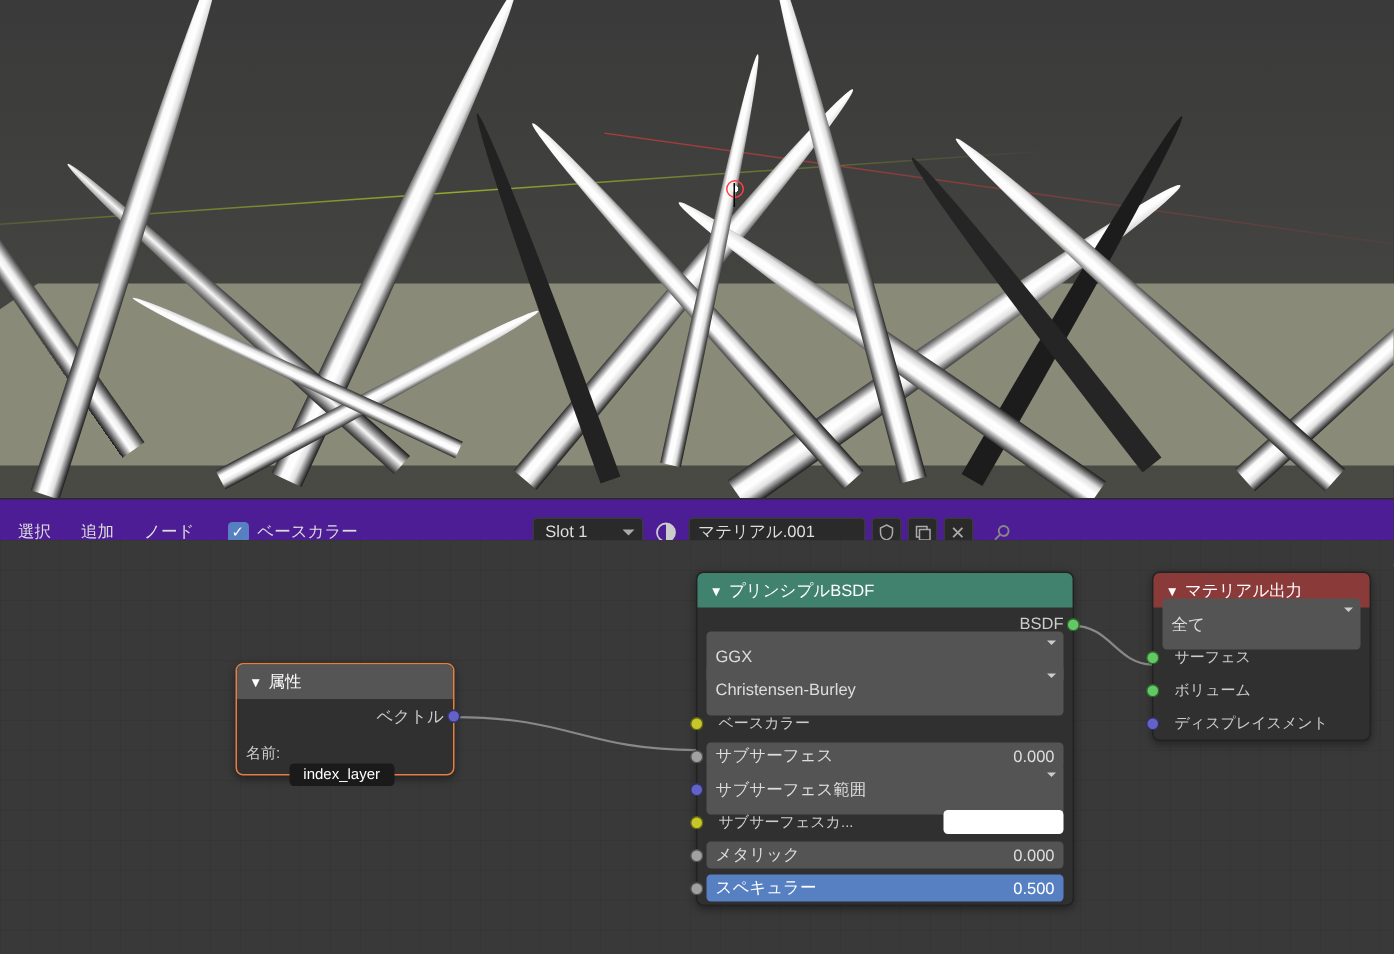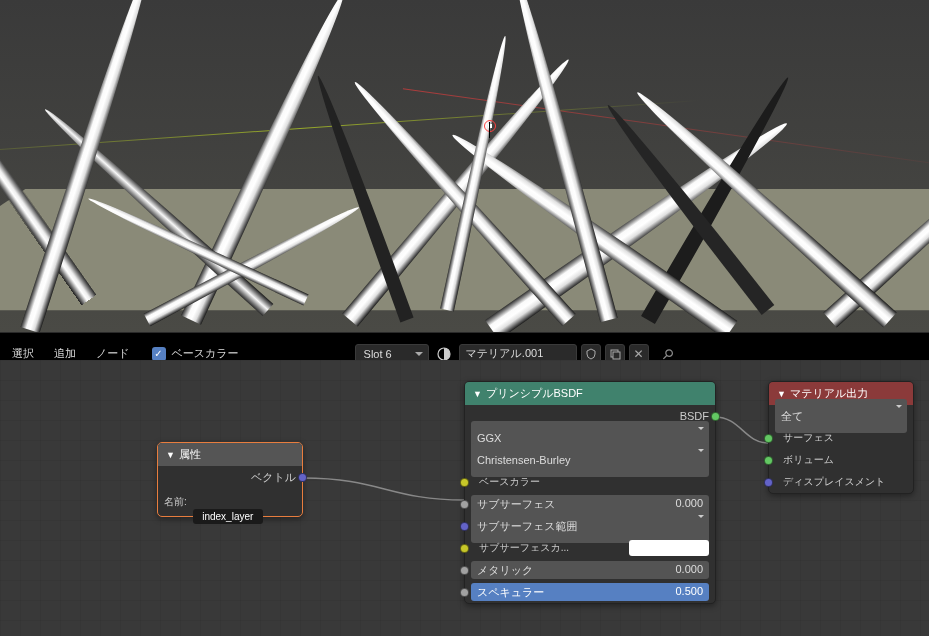--- a/index.html
+++ b/index.html
@@ -7,21 +7,21 @@
 
 .viewport { position: absolute; top: 0; left: 0; width: 929px; height: 332px; background: linear-gradient(180deg, #3a3a3a 0%, #4a4a45 100%); overflow: hidden; }
 .ground { position: absolute; top: 100px; left: -50px; width: 1100px; height: 280px; background: #8a8a78; transform: perspective(800px) rotateX(65deg); }
 .blade { position: absolute; background: linear-gradient(90deg, #2a2a2a 0%, #fafafa 30%, #ffffff 50%, #e0e0e0 70%, #1a1a1a 100%); border-radius: 50% 50% 0 0 / 100% 100% 0 0; transform-origin: bottom center; }
 .axis-r { position: absolute; top: 130px; left: 400px; width: 600px; height: 1px; background: linear-gradient(90deg, rgba(200,60,60,0.8), rgba(200,60,60,0)); transform: rotate(8deg); }
 .axis-g { position: absolute; top: 128px; left: -100px; width: 800px; height: 1px; background: linear-gradient(90deg, rgba(160,180,40,0), rgba(160,180,40,0.9), rgba(160,180,40,0)); transform: rotate(-4deg); }
 .cursor3d { position: absolute; top: 125px; left: 489px; width: 10px; height: 10px; }
 .cursor3d::before { content: ""; position: absolute; width: 10px; height: 10px; border: 1px solid #ff4040; border-radius: 50%; top: -5px; left: -5px; background: radial-gradient(circle, #fff 0%, #fff 30%, transparent 31%); }
 .cursor3d::after { content: ""; position: absolute; width: 1px; height: 16px; background: #000; top: -3px; left: 0; }
 
-.header { position: absolute; top: 332px; left: 0; width: 929px; height: 45px; background: #000000; display: flex; align-items: center; padding: 0 4px; gap: 4px; border-top: 1px solid #2a2a2a; border-bottom: 3px solid #f97316; }
+.header { position: absolute; top: 332px; left: 0; width: 929px; height: 45px; background: #4c1d95; display: flex; align-items: center; padding: 0 4px; gap: 4px; border-top: 1px solid #2a2a2a; border-bottom: 1px solid #f97316; }
 .h-item { padding: 0 8px; color: #ddd; cursor: default; }
 .checkbox { width: 14px; height: 14px; background: #5680c2; border-radius: 3px; display: flex; align-items: center; justify-content: center; color: #fff; font-size: 10px; }
 .select { background: #2a2a2a; border: 1px solid #3a3a3a; border-radius: 3px; padding: 2px 18px 2px 8px; color: #ddd; position: relative; height: 20px; display: flex; align-items: center; }
 .select::after { content: ""; position: absolute; right: 5px; top: 7px; border: 4px solid transparent; border-top-color: #aaa; }
 .input { background: #2a2a2a; border: 1px solid #3a3a3a; border-radius: 3px; padding: 2px 6px; color: #ddd; height: 20px; display: flex; align-items: center; }
 .icon-btn { width: 20px; height: 20px; background: #2a2a2a; border: 1px solid #3a3a3a; border-radius: 3px; display: flex; align-items: center; justify-content: center; color: #aaa; font-size: 12px; }
 .shading-icon { width: 22px; height: 20px; display: flex; align-items: center; justify-content: center; }
 
 .node-area { position: absolute; top: 360px; left: 0; width: 929px; height: 276px; background: #393939; background-image: linear-gradient(rgba(0,0,0,0.06) 1px, transparent 1px), linear-gradient(90deg, rgba(0,0,0,0.06) 1px, transparent 1px); background-size: 20px 20px; }
 
@@ -37,21 +37,21 @@
 .sock { width: 9px; height: 9px; border-radius: 50%; position: absolute; border: 1px solid rgba(0,0,0,0.5); }
 .sock.out { right: -5px; }
 .sock.in { left: -5px; }
 .sock.col { background: #c7c729; }
 .sock.vec { background: #6363c7; }
 .sock.fac { background: #a1a1a1; }
 .sock.sh { background: #63c763; }
 .node-field { background: #545454; border-radius: 3px; padding: 2px 18px 2px 6px; flex: 1; color: #ddd; position: relative; height: 34px; display: flex; align-items: center; font-size: 10px; }
 .node-field::after { content: ""; position: absolute; right: 5px; top: 6px; border: 3px solid transparent; border-top-color: #ccc; }
 .node-swatch { width: 80px; height: 16px; background: #fff; border-radius: 3px; margin-left: auto; }
-.node-val { background: #545454; border-radius: 3px; padding: 2px 6px; flex: 1; display: flex; justify-content: space-between; height: 18px; align-items: flex-start; font-size: 10px; color: #ddd; }
+.node-val { background: #545454; border-radius: 3px; padding: 2px 6px; flex: 1; display: flex; justify-content: space-between; height: 18px; align-items: flex-end; font-size: 10px; color: #ddd; }
 .node-val.hl { background: #5680c2; color: #fff; }
 .node-text { background: #1a1a1a; border-radius: 3px; padding: 2px 6px; color: #fff; min-width: 70px; text-align: center; font-size: 10px; margin-top: 28px; }
 .label-left { color: #ccc; margin-right: 6px; font-size: 10px; }
 
 svg.links { position: absolute; top: 0; left: 0; pointer-events: none; }
 </style>
 </head>
 <body>
 
 <div class="viewport">
@@ -80,21 +80,21 @@
 
 <div class="header">
   <span class="h-item">選択</span>
   <span class="h-item">追加</span>
   <span class="h-item">ノード</span>
   <span style="width:6px"></span>
   <span class="checkbox">✓</span>
   <span class="h-item" style="padding-left:2px">ベースカラー</span>
   <span style="flex:0 0 100px"></span>
   <div class="select" style="width:74px">
-      <span>Slot 6</span>
+      <span>Slot 1</span>
     </div>
   <div class="shading-icon">
     <svg width="16" height="16" viewBox="0 0 16 16">
         <circle cx="8" cy="8" r="6" fill="none" stroke="#ccc" stroke-width="1.2"></circle>
         <path d="M8 2 A6 6 0 0 1 8 14 Z" fill="#ccc"></path>
       </svg>
   </div>
   <div class="input" style="width:118px">
       <span>マテリアル.001</span>
     </div>

